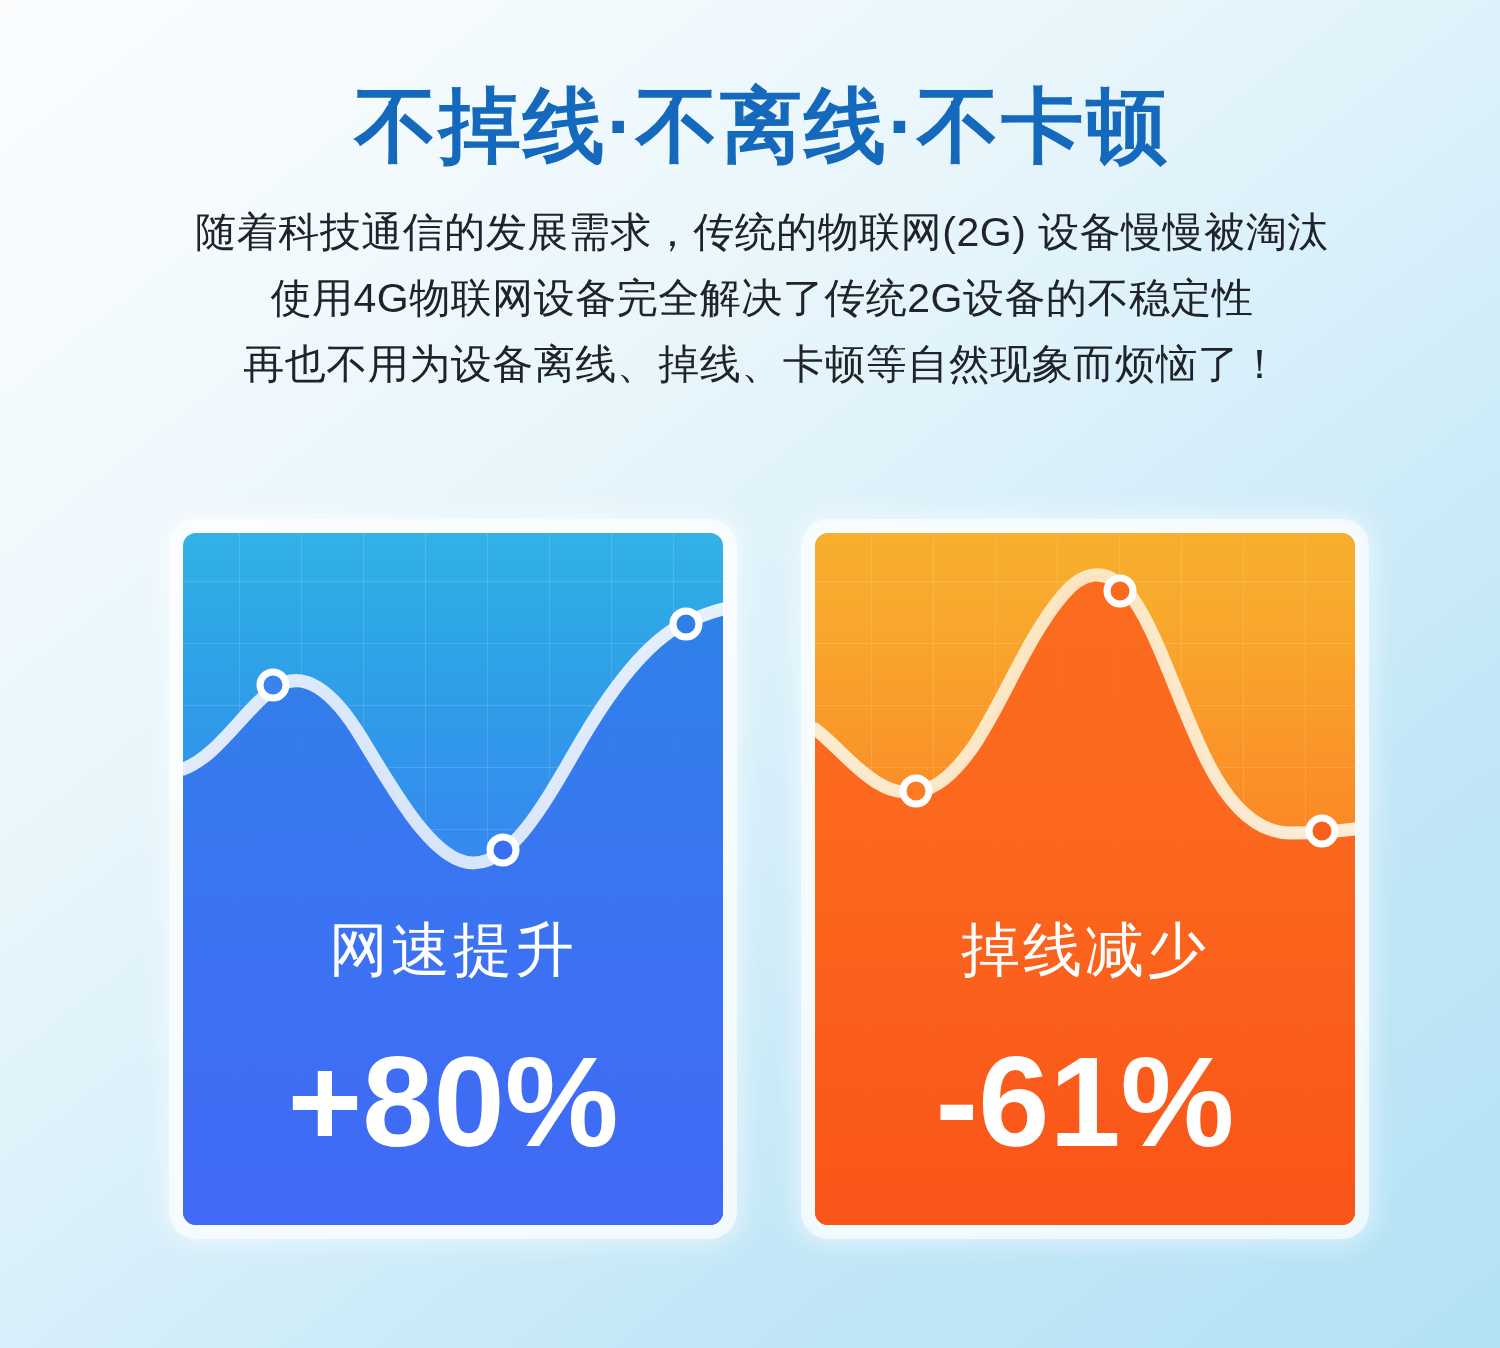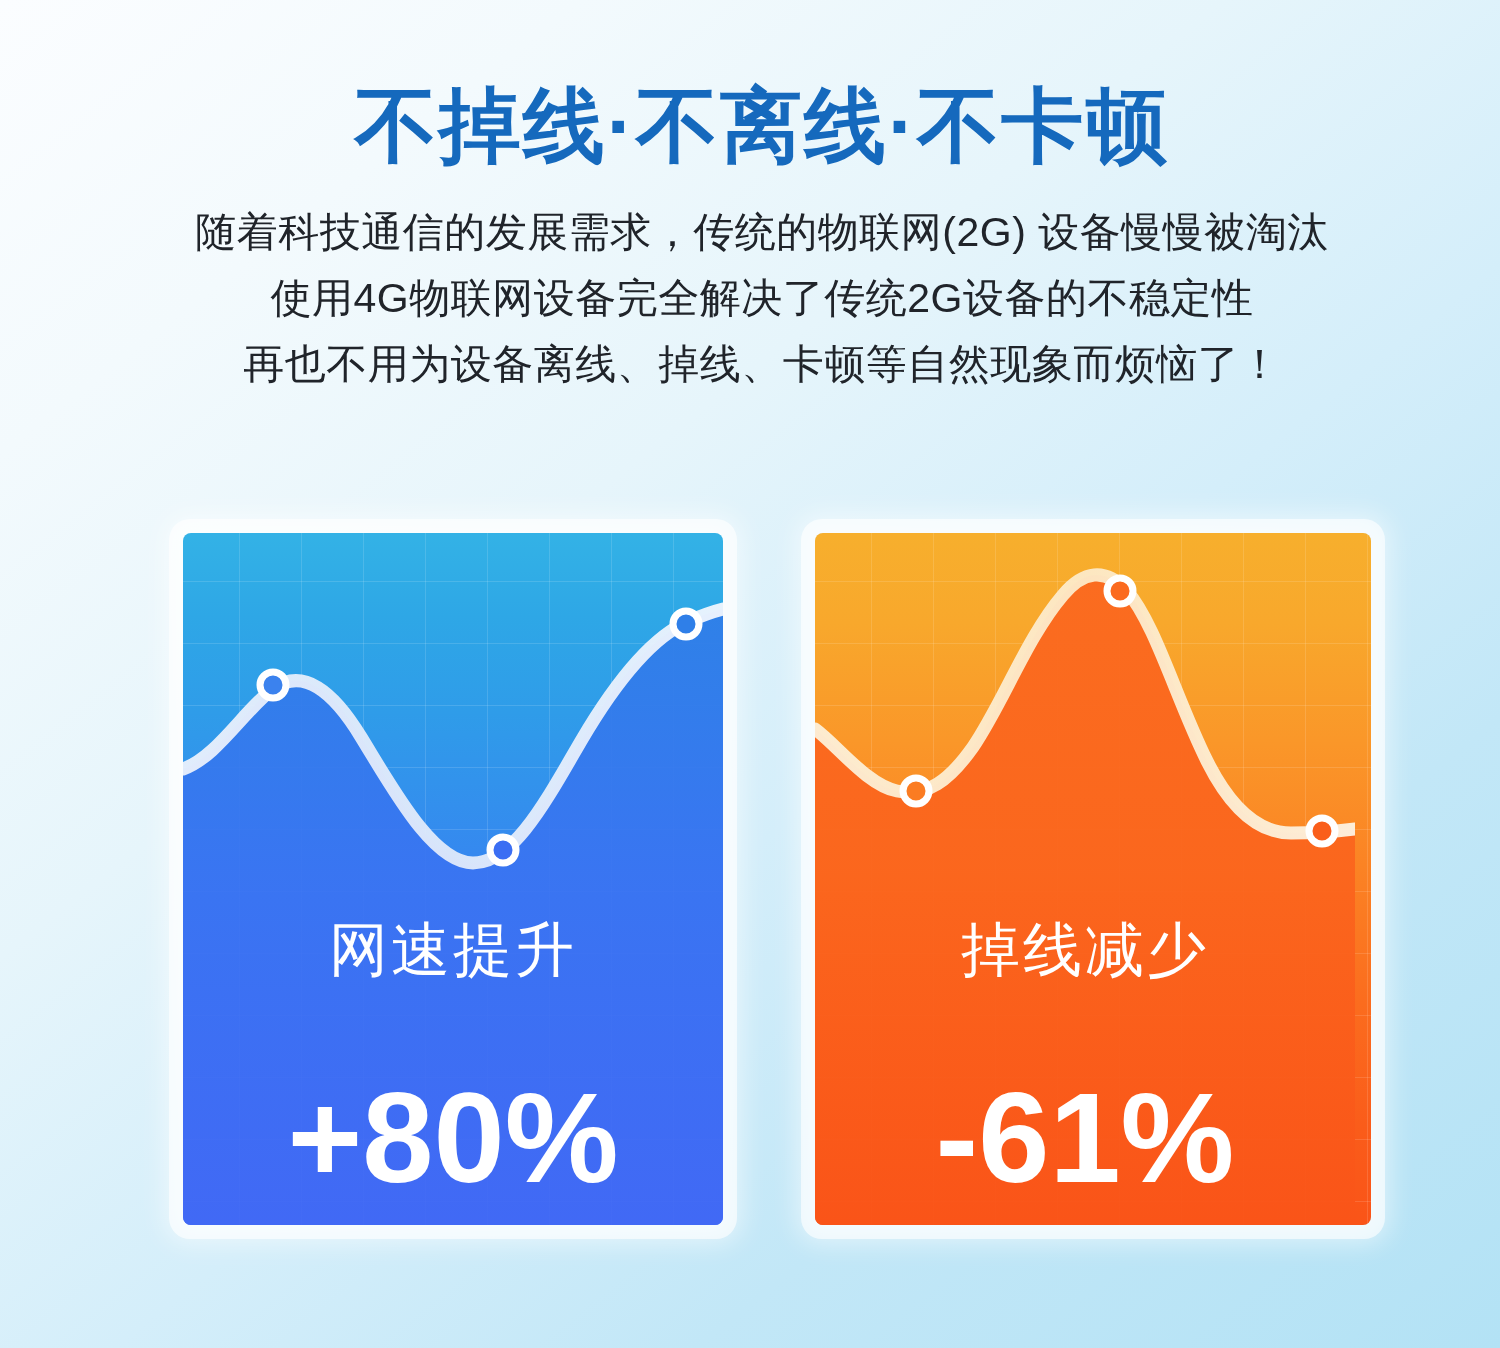--- a/index.html
+++ b/index.html
@@ -69,21 +69,21 @@
     top: 533px;
     width: 1500px;
     height: 700px;
   }
 
   .stat-card {
     position: absolute;
     top: 0;
     width: 540px;
     height: 692px;
-    border-radius: 8px;
+    border-radius: 13px;
     overflow: hidden;
     box-shadow:
       0 0 0 14px rgba(255, 255, 255, 0.62),
       0 0 26px 18px rgba(255, 255, 255, 0.55);
   }
 
   #card-speed {
     left: 183px;
     background: linear-gradient(180deg,
         #33b2e6 0%,
@@ -98,21 +98,20 @@
   #card-dropout {
     left: 815px;
     background: linear-gradient(180deg,
         #f7af2d 0%,
         #f8a82c 13%,
         #fa9729 30%,
         #fb8324 48%,
         #fb6c1e 68%,
         #fa5c1a 86%,
         #fa5418 100%);
-    padding-left: 16px;
   }
 
   
   .card-grid {
     position: absolute;
     inset: 0;
     background-image:
       linear-gradient(to right, rgba(255,255,255,0.13) 1.5px, transparent 1.5px),
       linear-gradient(to bottom, rgba(255,255,255,0.13) 1.5px, transparent 1.5px);
     background-size: 62px 62px;
@@ -145,21 +144,20 @@
     letter-spacing: 3px;
     line-height: 1;
   }
 
   .card-value {
     top: 505px;
     font-size: 128px;
     font-weight: 700;
     letter-spacing: 0px;
     line-height: 1;
-    margin-top: 36px;
   }
 </style>
 </head>
 <body>
 
 <div id="page">
 
   <div id="header">
     <h1 id="page-title">不掉线·不离线·不卡顿</h1>
 

